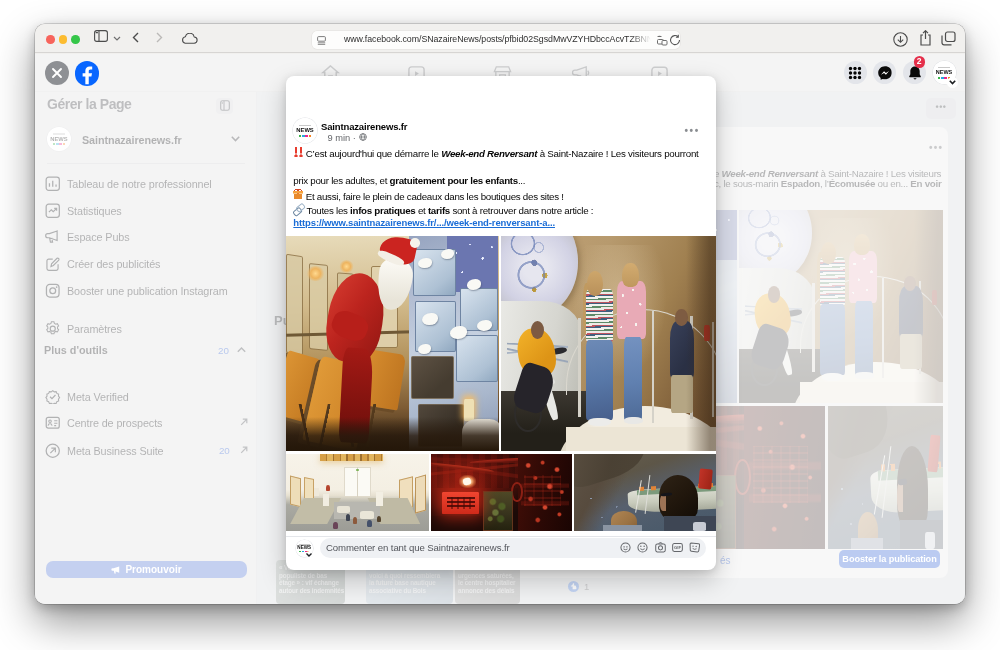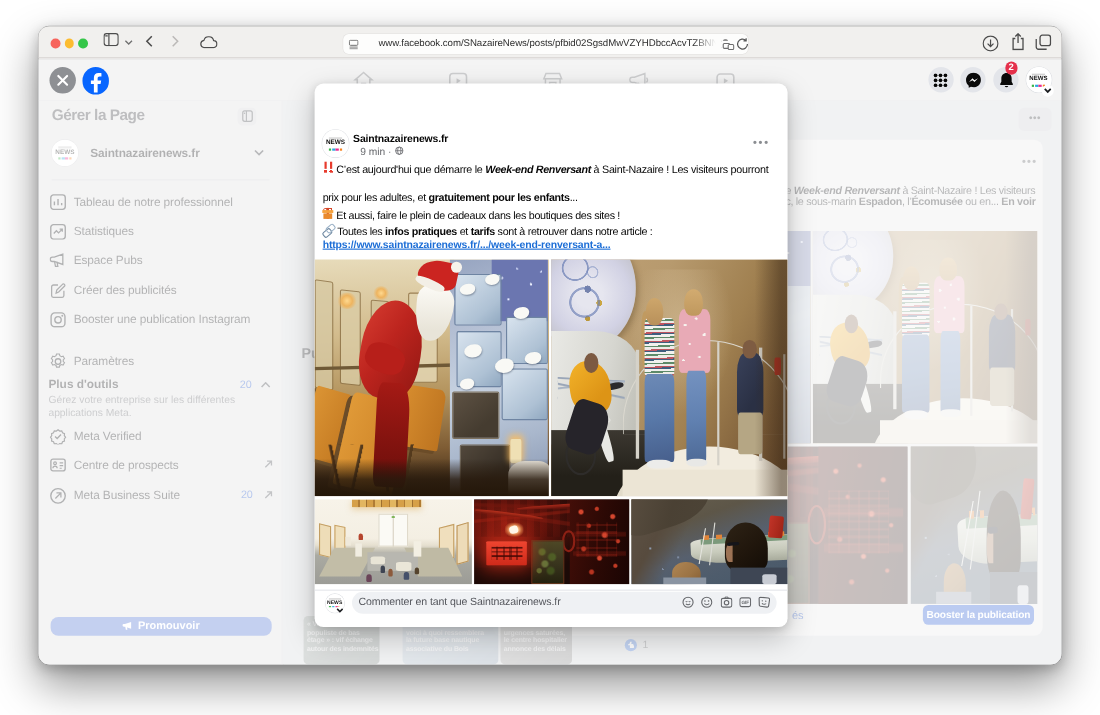--- a/index.html
+++ b/index.html
@@ -364,21 +364,20 @@
             <path d="M6.5 2 L9.5 2 L10 3.8 L11.7 4.8 L13.5 4.2 L15 6.8 L13.7 8 L13.7 10 L15 11.2 L13.5 13.8 L11.7 13.2 L10 14.2 L9.5 16 L6.5 16 L6 14.2 L4.3 13.2 L2.5 13.8 L1 11.2 L2.3 10 L2.3 8 L1 6.8 L2.5 4.2 L4.3 4.8 L6 3.8 z" fill="none" stroke="#0e1013" stroke-width="1.2" transform="scale(0.88) translate(1,-1)"></path>
             <circle cx="8" cy="7.9" r="2.6" fill="none" stroke="#0e1013" stroke-width="1.2"></circle>
           </svg>
           <span>Paramètres</span>
         </div>
       <div style="position:absolute;left:9px;top:251.5px;font-size:10.8px;font-weight:bold;color:#0e0f11;">Plus d'outils</div>
       <div style="position:absolute;left:183px;top:252.5px;font-size:9.8px;color:#2456c9;">20</div>
       <svg class="abs" style="left:202px;top:255px" width="9" height="6" viewBox="0 0 9 6">
           <path d="M0.8 4.8 L4.5 1 L8.2 4.8" fill="none" stroke="#3a3d42" stroke-width="1.4"></path>
         </svg>
-      <div style="position:absolute;left:9px;top:264.5px;font-size:9.4px;color:#636569;line-height:12.2px;">Gérez votre entreprise sur les différentes<br>applications Meta.</div>
       <div class="sbrow" style="top:296.5px;text-align:center;">
           <svg class="mico" viewBox="0 0 16 16">
             <path d="M8 1.2 l1.7 1.3 2.1-0.2 0.8 2 2 0.8 -0.2 2.1 1.3 1.7 -1.3 1.7 0.2 2.1 -2 0.8 -0.8 2 -2.1-0.2 -1.7 1.3 -1.7-1.3 -2.1 0.2 -0.8-2 -2-0.8 0.2-2.1 -1.3-1.7 1.3-1.7 -0.2-2.1 2-0.8 0.8-2 2.1 0.2 z" fill="none" stroke="#0e1013" stroke-width="1.2" transform="scale(0.92) translate(0.7,0.7)"></path>
             <path d="M5.2 8 L7.2 10 L10.8 6.2" fill="none" stroke="#0e1013" stroke-width="1.2"></path>
           </svg>
           <span>Meta Verified</span>
         </div>
       <div class="sbrow" style="top:323px;">
           <svg class="mico" viewBox="0 0 16 16">
             <rect x="1.3" y="2.5" width="13.4" height="11" rx="2" fill="none" stroke="#0e1013" stroke-width="1.3"></rect>

